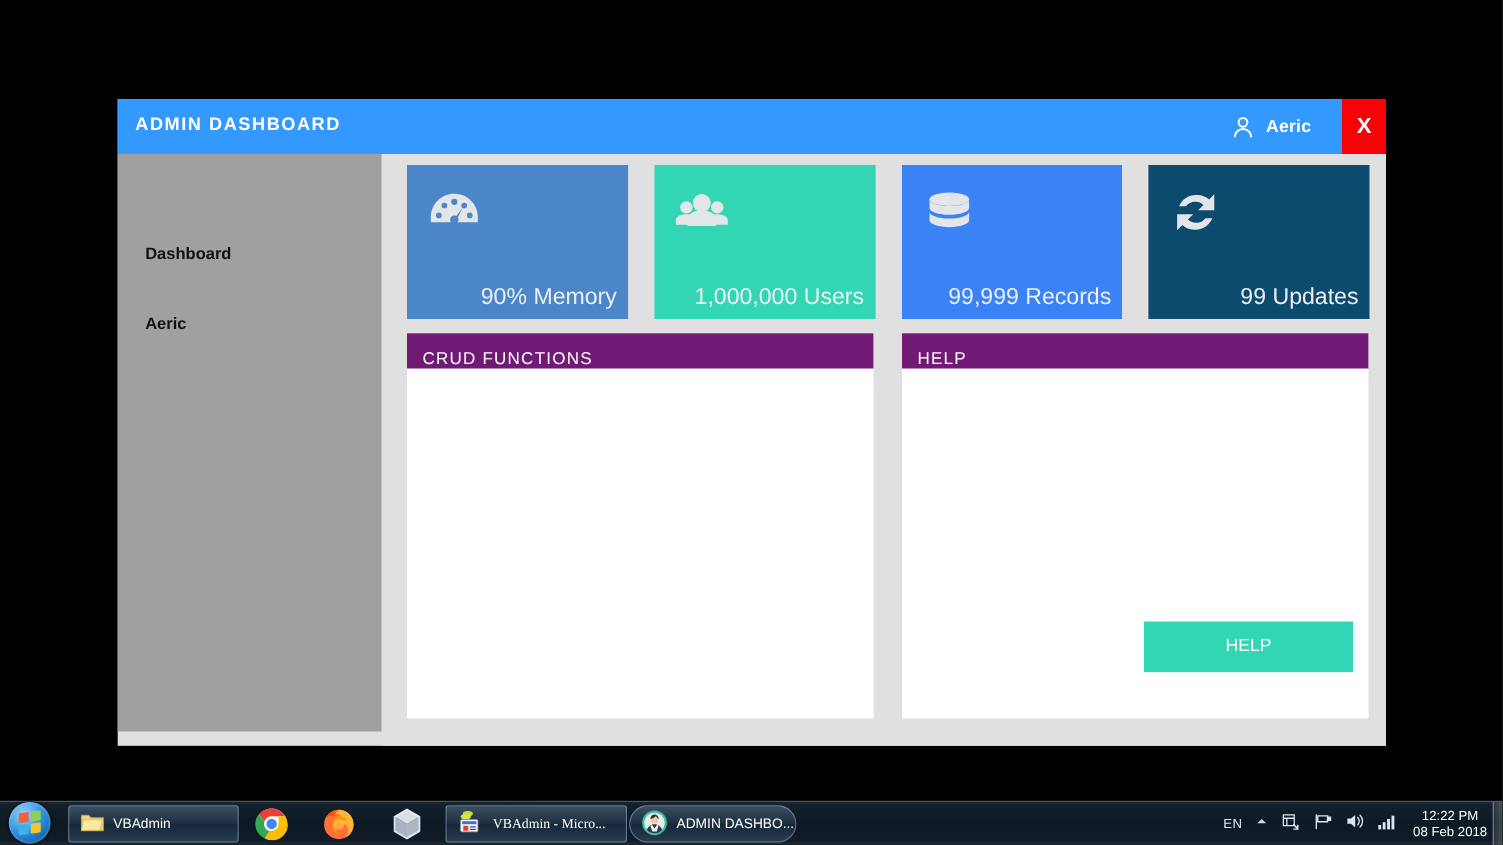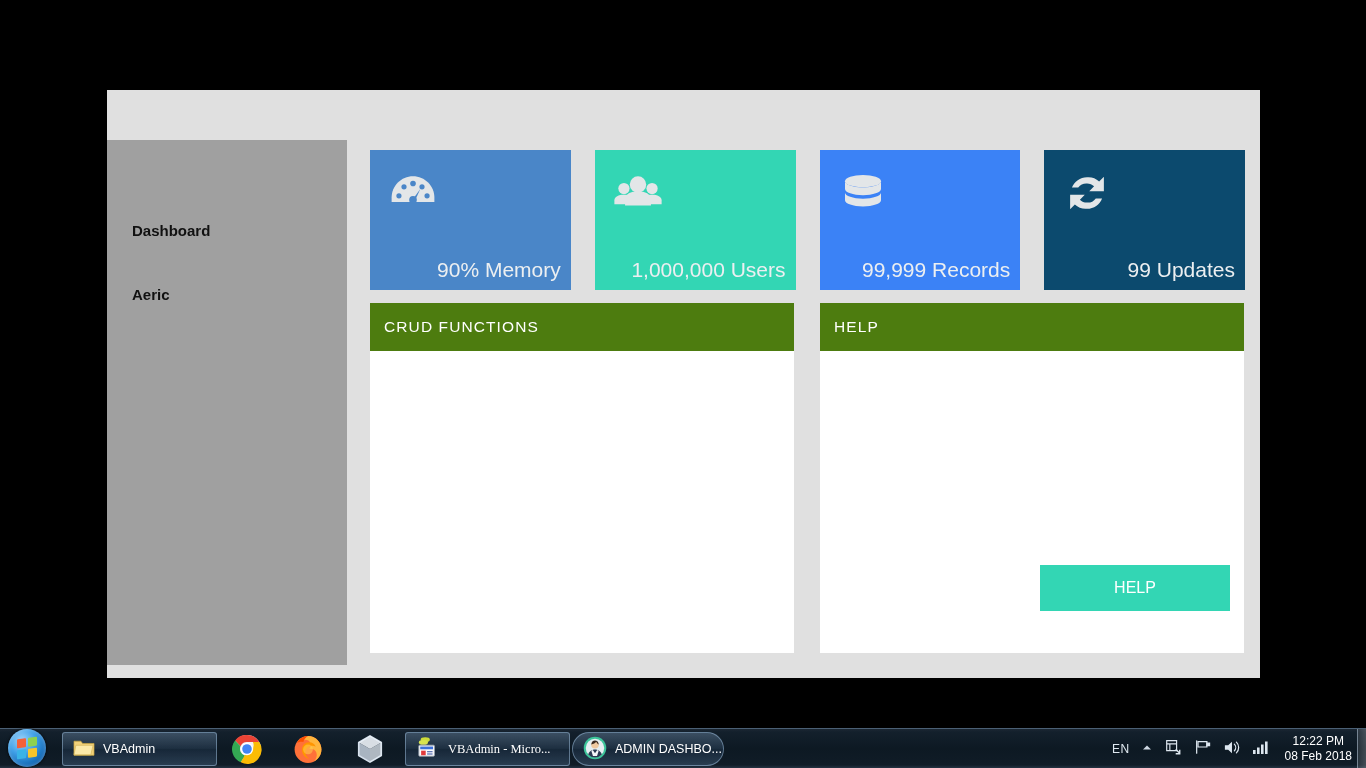--- a/index.html
+++ b/index.html
@@ -108,22 +108,22 @@
     width: 875px; height: 350px;
     display: flex; gap: 26px;
   }
   .panel {
     position: relative;
     width: 424px; height: 350px;
     background: #ffffff;
   }
   .panel-header {
     position: absolute; left: 0; top: 0;
-    width: 424px; height: 48px;
-    background: #4d7c0f;
+    width: 424px; height: 32px;
+    background: #701a75;
   }
   .panel-title {
     position: absolute; left: 14px; top: 15px;
     font-size: 15.5px; color: #ffffff;
     letter-spacing: 1.1px;
   }
   .panel-body {
     position: absolute; left: 0; top: 48px;
     width: 424px; height: 302px;
     background: #ffffff;
@@ -213,20 +213,35 @@
     cursor: pointer;
   }
 </style>
 </head>
 <body>
 
 <div id="desktop">
 
   <div id="app-window">
 
+    <div id="titlebar">
+      <div id="app-title">ADMIN DASHBOARD</div>
+
+      <div id="user-area">
+        <span>
+          <svg id="user-icon" viewBox="0 0 24 24" fill="none" stroke="#ffffff" stroke-width="1.8">
+            <circle cx="12" cy="7.2" r="4"></circle>
+            <path d="M4.6 20.2 a7.4 7 0 0 1 14.8 0" stroke-linecap="round"></path>
+          </svg>
+        </span>
+        <span id="user-name">Aeric</span>
+      </div>
+
+      <div id="close-button">X</div>
+    </div>
 
     <div id="sidebar">
       <div class="sidebar-item i0">Dashboard</div>
       <div class="sidebar-item i1">Aeric</div>
     </div>
 
     <div id="content">
 
       <div id="tiles">
 

